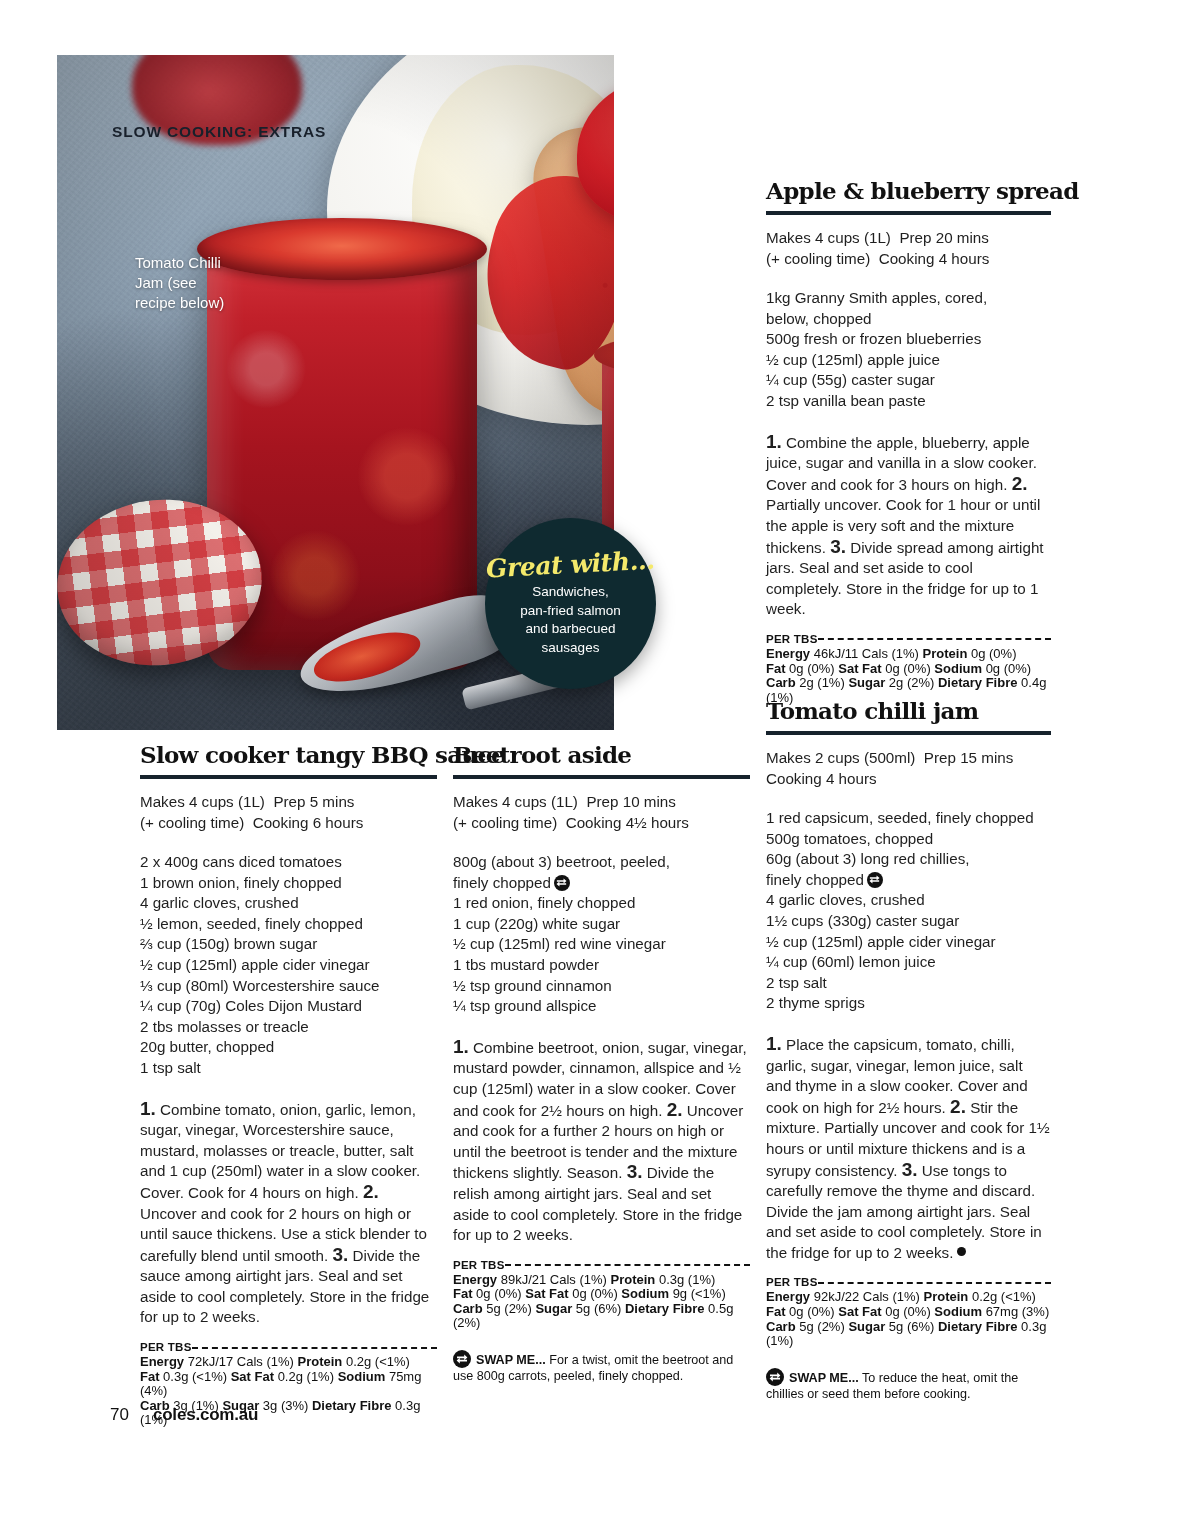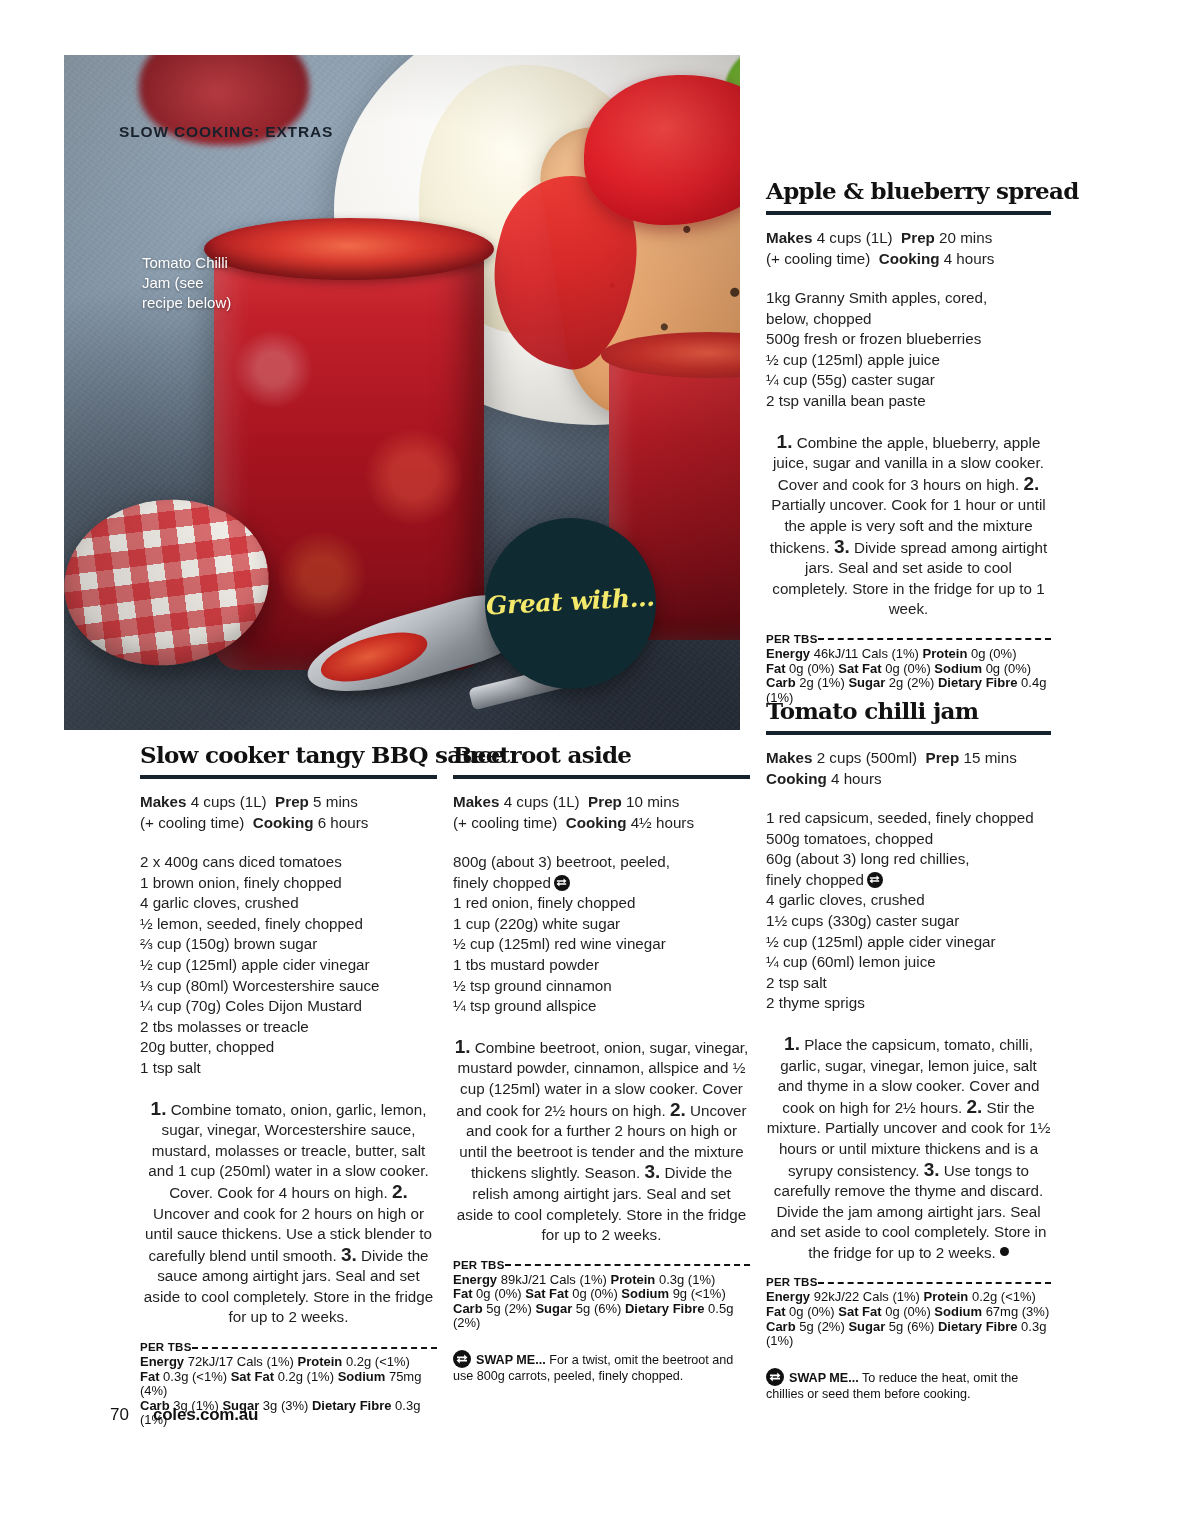--- a/index.html
+++ b/index.html
@@ -6,21 +6,21 @@
   html,body{margin:0;padding:0;}
   body{
     width:1200px;height:1535px;background:#ffffff;
     font-family:"Liberation Sans", sans-serif;
     color:#1a1a1a;position:relative;overflow:hidden;
   }
   .page{position:relative;width:1200px;height:1535px;}
 
   
   .hero{
-    position:absolute;left:64px;top:55px;width:676px;height:675px;
+    position:absolute;left:57px;top:55px;width:557px;height:675px;
     overflow:hidden;background:#6f7d8c;
   }
   .hero-bg{
     position:absolute;inset:0;
     background:
       radial-gradient(circle at 18% 82%, rgba(40,48,58,.85) 0%, rgba(40,48,58,0) 42%),
       radial-gradient(circle at 80% 88%, rgba(30,36,46,.8) 0%, rgba(30,36,46,0) 40%),
       linear-gradient(160deg,#9fb0bf 0%, #8fa2b4 28%, #76889a 55%, #4e5a69 78%, #37414f 100%);
   }
   .grain{
@@ -169,25 +169,25 @@
   .col-c-bot{left:766px;top:698px;width:285px;}
 
   .r-title{
     font-family:"DejaVu Serif", serif;font-weight:bold;
     font-size:23px;line-height:26px;color:#111;letter-spacing:-.7px;
     margin:0 0 7px 0;white-space:nowrap;
   }
   .rule{height:4px;background:#16222c;margin-bottom:12px;}
 
   .meta{font-size:15.2px;line-height:21px;color:#1f1f1f;margin-bottom:19px;}
-  .meta b{font-weight:bold;}
+  .meta b{font-weight:normal;}
 
   .ingredients{font-size:15.2px;line-height:20.6px;color:#1f1f1f;margin-bottom:20px;}
 
-  .method{font-size:15.2px;line-height:20.6px;color:#1f1f1f;text-align:center;}
+  .method{font-size:15.2px;line-height:20.6px;color:#1f1f1f;}
   .stepnum{font-weight:bold;font-size:19px;}
   .endmark{display:inline-block;width:9px;height:9px;border-radius:50%;background:#111;margin-left:4px;vertical-align:2px;}
 
   
   .nutri{margin-top:13px;}
   .nutri-head{display:flex;align-items:center;margin-bottom:2px;}
   .nutri-label{font-size:11.5px;font-weight:bold;letter-spacing:.25px;color:#111;white-space:nowrap;}
   .dash{flex:1;height:0;border-top:2px dashed #111;margin-top:1px;}
   .nutri-line{font-size:13px;line-height:14.6px;color:#111;}
   .nutri-line b{font-weight:bold;}
@@ -232,20 +232,21 @@
     <div class="spoon"></div>
     <div class="spoon-handle"></div>
     <div class="hero-vignette"></div>
 
     <div class="hero-kicker">SLOW COOKING: EXTRAS</div>
     <div class="hero-caption">Tomato Chilli<br>Jam (see<br>recipe below)</div>
   </div>
 
   <div class="badge">
     <div class="badge-title">Great with...</div>
+    <div class="badge-body">Sandwiches,<br>pan-fried salmon<br>and barbecued<br>sausages</div>
   </div>
 
   <div class="col col-c-top">
     <h2 class="r-title">Apple &amp; blueberry spread</h2>
     <div class="rule"></div>
     <div class="meta"><b>Makes</b> 4 cups (1L)&nbsp; <b>Prep</b> 20 mins<br>(+ cooling time)&nbsp; <b>Cooking</b> 4 hours</div>
     <div class="ingredients">1kg Granny Smith apples, cored,<br><span class="ind">below, chopped</span><br>500g fresh or frozen blueberries<br>½ cup (125ml) apple juice<br>¼ cup (55g) caster sugar<br>2 tsp vanilla bean paste</div>
     <div class="method"><span class="stepnum">1.</span> Combine the apple, blueberry, apple juice, sugar and vanilla in a slow cooker. Cover and cook for 3 hours on high. <span class="stepnum">2.</span> Partially uncover. Cook for 1 hour or until the apple is very soft and the mixture thickens. <span class="stepnum">3.</span> Divide spread among airtight jars. Seal and set aside to cool completely. Store in the fridge for up to 1 week.</div>
     <div class="nutri">
       <div class="nutri-head">

